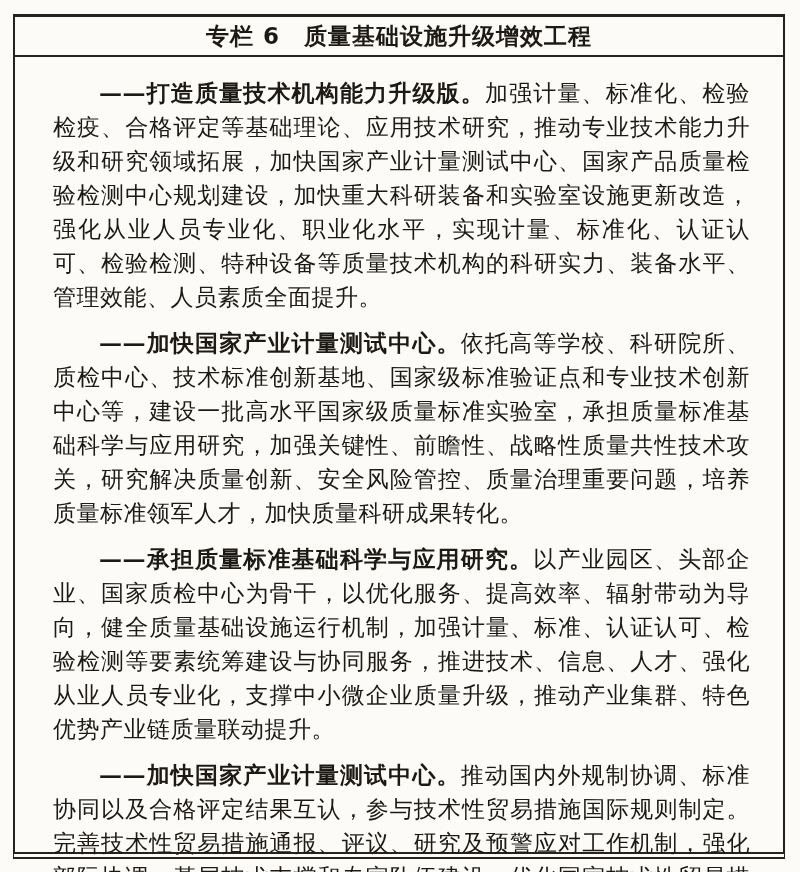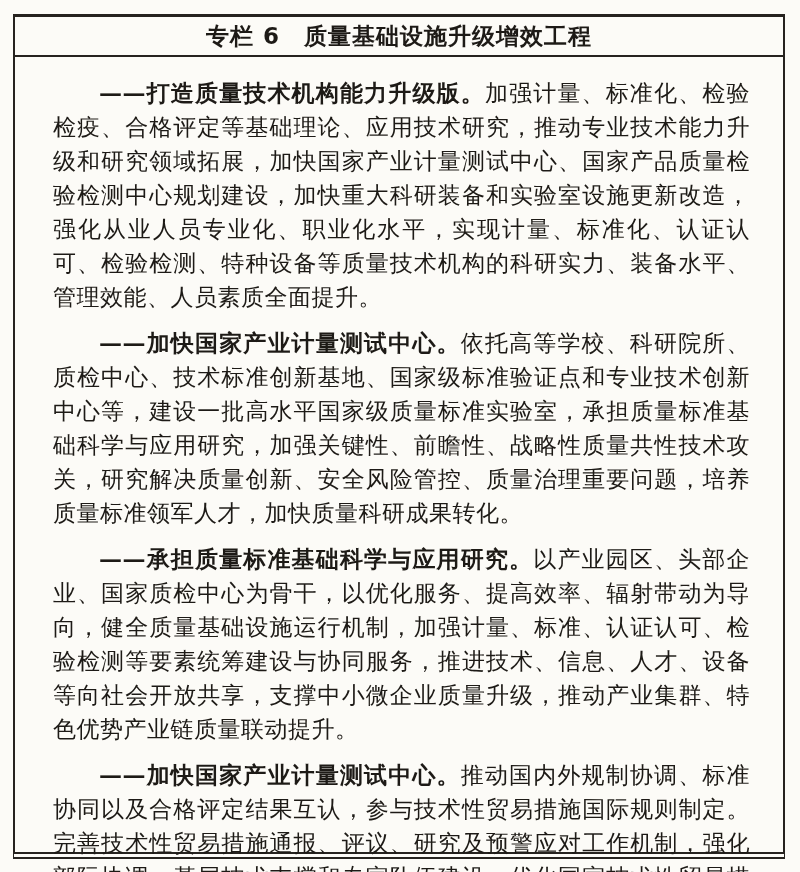--- a/index.html
+++ b/index.html
@@ -63,17 +63,17 @@
 </style>
 </head>
 <body>
 
 <div class="page">
   <div class="panel">
     <div class="panel-title">专栏 6　质量基础设施升级增效工程</div>
     <div class="panel-body">
       <p class="para"><strong class="lead">——打造质量技术机构能力升级版。</strong><span>加强计量、标准化、检验检疫、合格评定等基础理论、应用技术研究，推动专业技术能力升级和研究领域拓展，加快国家产业计量测试中心、国家产品质量检验检测中心规划建设，加快重大科研装备和实验室设施更新改造，强化从业人员专业化、职业化水平，实现计量、标准化、认证认可、检验检测、特种设备等质量技术机构的科研实力、装备水平、管理效能、人员素质全面提升。</span></p>
       <p class="para"><strong class="lead">——加快国家产业计量测试中心。</strong><span>依托高等学校、科研院所、质检中心、技术标准创新基地、国家级标准验证点和专业技术创新中心等，建设一批高水平国家级质量标准实验室，承担质量标准基础科学与应用研究，加强关键性、前瞻性、战略性质量共性技术攻关，研究解决质量创新、安全风险管控、质量治理重要问题，培养质量标准领军人才，加快质量科研成果转化。</span></p>
-      <p class="para"><strong class="lead">——承担质量标准基础科学与应用研究。</strong><span>以产业园区、头部企业、国家质检中心为骨干，以优化服务、提高效率、辐射带动为导向，健全质量基础设施运行机制，加强计量、标准、认证认可、检验检测等要素统筹建设与协同服务，推进技术、信息、人才、设备等向社会开放共享，支撑中小微企业质量升级，推动产业集群、特色优势产业链质量联动提升。</span></p>
+      <p class="para"><strong class="lead">——承担质量标准基础科学与应用研究。</strong><span>以产业园区、头部企业、国家质检中心为骨干，以优化服务、提高效率、辐射带动为导向，健全质量基础设施运行机制，加强计量、标准、认证认可、检验检测等要素统筹建设与协同服务，推进技术、信息、人才、强化从业人员专业化，支撑中小微企业质量升级，推动产业集群、特色优势产业链质量联动提升。</span></p>
       <p class="para"><strong class="lead">——加快国家产业计量测试中心。</strong><span>推动国内外规制协调、标准协同以及合格评定结果互认，参与技术性贸易措施国际规则制定。完善技术性贸易措施通报、评议、研究及预警应对工作机制，强化部际协调、基层技术支撑和专家队伍建设。优化国家技术性贸易措施公共信息和技术服务，加强通报咨询中心和研究评议基地建设。</span></p>
     </div>
   </div>
 </div>
 
 </body></html>

